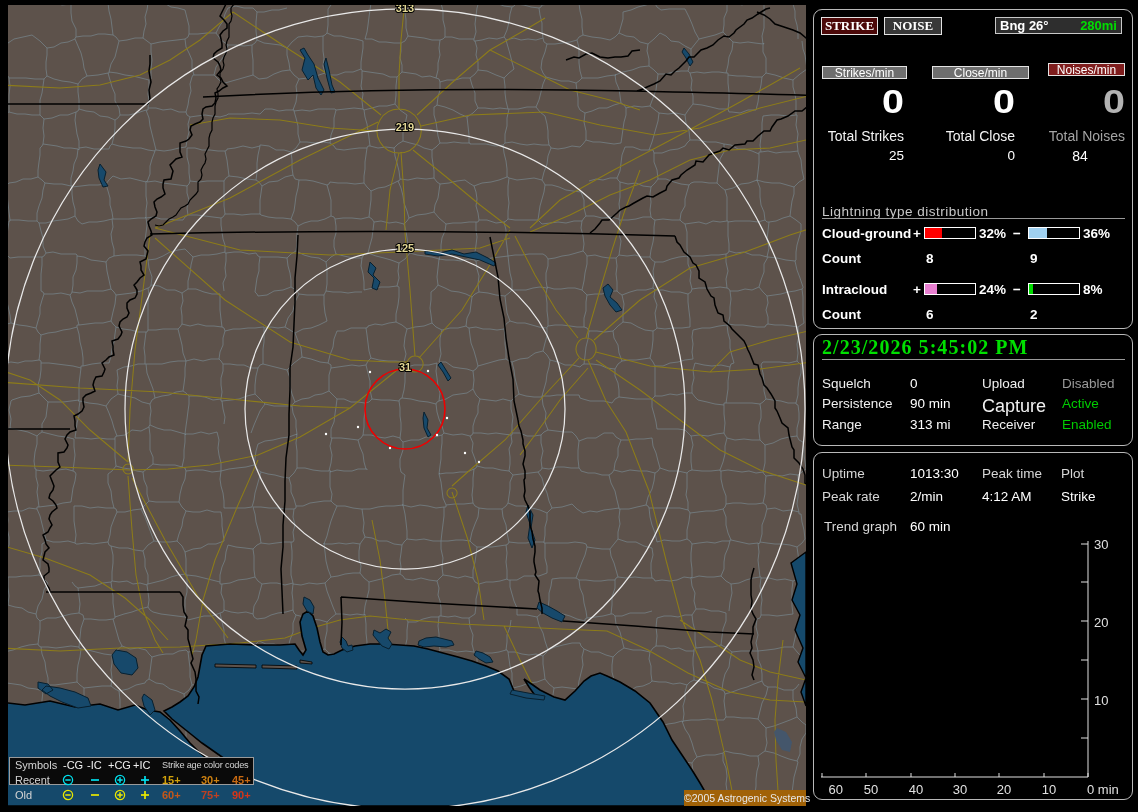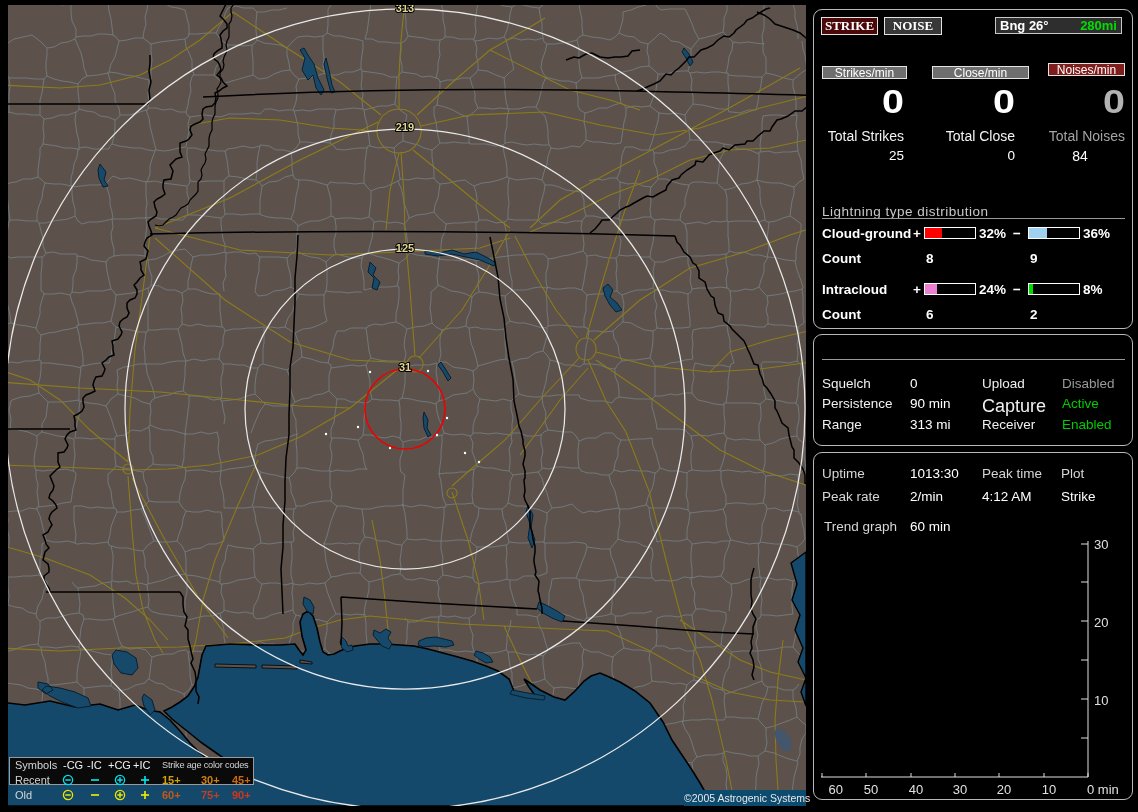--- a/index.html
+++ b/index.html
@@ -91,21 +91,21 @@
           <line x1="7" y1="4.3" x2="7" y2="9.7" stroke="#e8e800" stroke-width="1.5"></line>
         </svg></div>
  <div style="position:absolute;left:128px;top:30px"><svg width="14" height="14" viewBox="0 0 14 14" style="vertical-align:-3px">
           <line x1="3" y1="7" x2="11" y2="7" stroke="#e8e800" stroke-width="1.7"></line>
           <line x1="7" y1="3" x2="7" y2="11" stroke="#e8e800" stroke-width="1.7"></line>
         </svg></div>
  <div style="position:absolute;left:152px;top:30px;color:#c4571a;font-weight:bold">60+</div>
  <div style="position:absolute;left:191px;top:30px;color:#bf4022;font-weight:bold">75+</div>
  <div style="position:absolute;left:222px;top:30px;color:#d53518;font-weight:bold">90+</div>
 </div>
-<div class="abs" style="left:684px;top:790px;width:122px;height:16px;background:#0c4a6e;
+<div class="abs" style="left:684px;top:790px;width:122px;height:16px;background:#a16207;
  color:#e8e8e8;font-size:10.5px;text-align:center;line-height:16px;white-space:nowrap">©2005 Astrogenic Systems</div>
 
 <div class="panel" style="top:9px;height:320px">
  <div class="btn" style="left:7px;top:7px;width:57px;height:18px;background:#4b0808;line-height:16px;
    font-family:'Liberation Serif',serif;font-weight:bold;font-size:13px">STRIKE</div>
  <div class="btn" style="left:70px;top:7px;width:58px;height:18px;background:#383838;line-height:16px;
    font-family:'Liberation Serif',serif;font-weight:bold;font-size:13px">NOISE</div>
  <div class="abs" style="left:181px;top:7px;width:127px;height:17px;background:#2e2e2e;border:1px solid #c8c8c8;
    font-size:13px;font-weight:bold;line-height:15px">
    <span style="position:absolute;left:4px;color:#fff">Bng 26°</span>
@@ -148,20 +148,22 @@
  <div class="abs" style="left:199px;top:272px;font-size:13.5px;font-weight:bold;color:#fff">−</div>
  <div class="abs" style="left:214px;top:273px;width:52px;height:12px;border:1px solid #fff;background:#000">
         <div style="position:absolute;left:0;top:0;width:4px;height:10px;background:#00dd00"></div>
       </div>
  <div class="abs" style="left:269px;top:272px;font-size:13.5px;font-weight:bold;color:#fff">8%</div>
  <div class="abs" style="left:8px;top:297px;font-size:13.5px;font-weight:bold;color:#fff">Count</div>
  <div class="abs" style="left:112px;top:297px;font-size:13.5px;font-weight:bold;color:#fff">6</div>
  <div class="abs" style="left:216px;top:297px;font-size:13.5px;font-weight:bold;color:#fff">2</div>
 </div>
 <div class="panel" style="top:334px;height:112px">
+ <div class="abs" style="left:8px;top:1px;font-family:'Liberation Serif',serif;font-size:20px;
+   font-weight:bold;color:#00e000;letter-spacing:1.05px">2/23/2026 5:45:02 PM</div>
  <div class="abs" style="left:8px;top:24px;width:303px;border-top:1px solid #9a9a9a"></div>
  <div class="abs" style="left:8px;top:41px;font-size:13.5px;color:#f0f0f0">Squelch</div>
  <div class="abs" style="left:96px;top:41px;font-size:13.5px;color:#fff">0</div>
  <div class="abs" style="left:168px;top:41px;font-size:13.5px;color:#f0f0f0">Upload</div>
  <div class="abs" style="left:248px;top:41px;font-size:13.5px;color:#9a9a9a">Disabled</div>
  <div class="abs" style="left:8px;top:61px;font-size:13.5px;color:#f0f0f0">Persistence</div>
  <div class="abs" style="left:96px;top:61px;font-size:13.5px;color:#fff">90 min</div>
  <div class="abs" style="left:168px;top:61px;font-size:18px;color:#f0f0f0">Capture</div>
  <div class="abs" style="left:248px;top:61px;font-size:13.5px;color:#00cc00">Active</div>
  <div class="abs" style="left:8px;top:82px;font-size:13.5px;color:#f0f0f0">Range</div>

